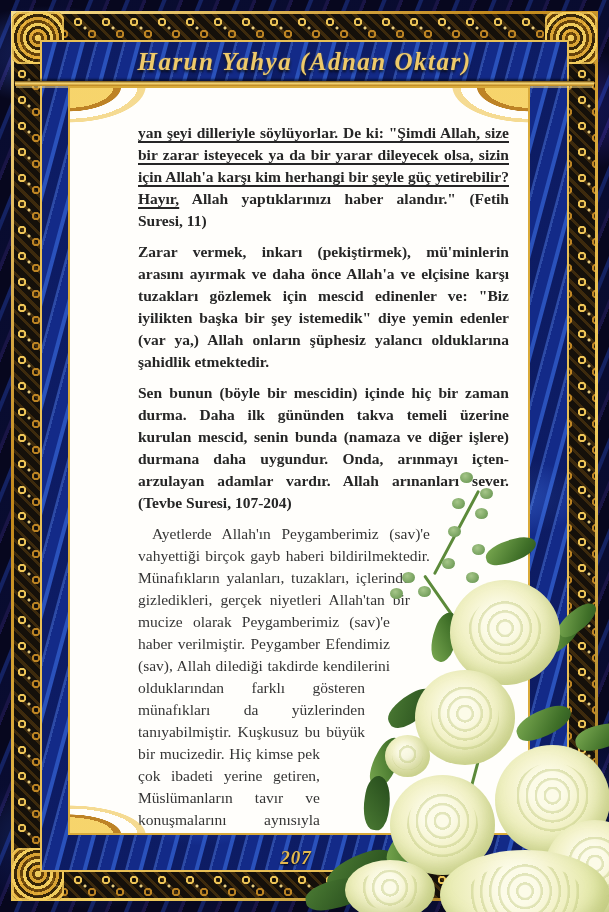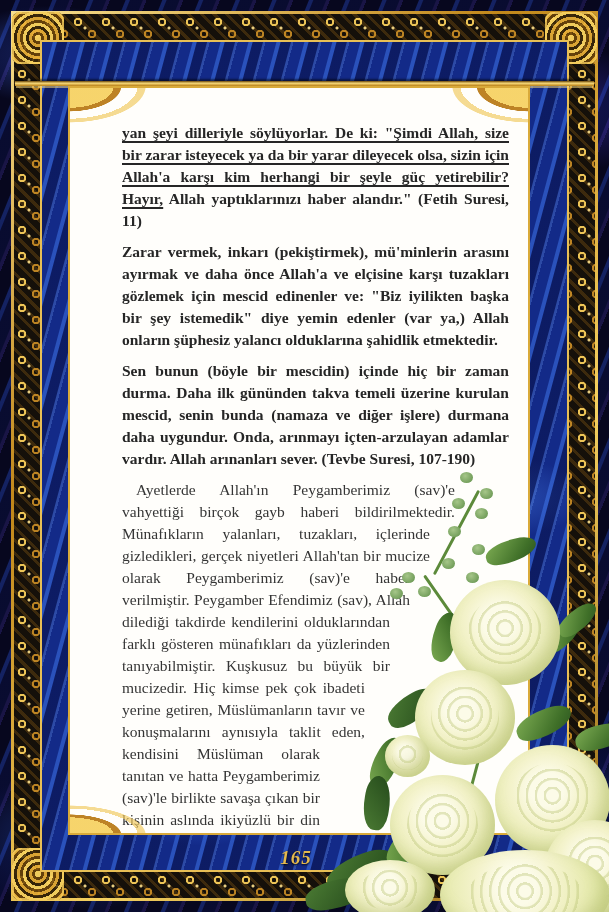--- a/index.html
+++ b/index.html
@@ -55,21 +55,21 @@
     box-shadow:0 3px 0 -1px rgba(248,218,128,.55), 0 -2px 2px rgba(0,0,0,.5);
   }
   
   .content{
     position:absolute;left:68px;top:86px;width:462px;height:749px;
     box-sizing:border-box;background:#fffefb;
     border:2px solid #d9aa3a;
     padding:34px 18px 0 52px;overflow:hidden;
     font-size:15.5px;line-height:22px;text-align:justify;color:#3a3a3a;
   }
-  .content p{margin:0 0 9px 0;}
+  .content p{margin:0 0 9px 16px;}
   .quote{font-weight:700;color:#262626;}
   .u{text-decoration:underline;text-underline-offset:3px;text-decoration-thickness:1.5px;}
   .body-par{text-indent:14px;color:#353535;}
   .fl{float:right;clear:right;}
   .lace{position:absolute;width:88px;height:42px;pointer-events:none;}
   .lace.tl{top:-2px;left:-2px;background:
     radial-gradient(ellipse 100% 100% at 0 0, rgba(246,210,100,.95) 0 52%, rgba(186,124,26,.95) 52% 60%, transparent 61%),
     radial-gradient(ellipse 120% 118% at 0 0, transparent 0 66%, rgba(240,200,90,.65) 66% 73%, transparent 74%);}
   .lace.tr{top:-2px;right:-2px;background:
     radial-gradient(ellipse 100% 100% at 100% 0, rgba(246,210,100,.95) 0 52%, rgba(186,124,26,.95) 52% 60%, transparent 61%),
@@ -103,46 +103,47 @@
 
   <div class="band">
     <div class="rosette" style="left:-2px;top:-2px;"></div>
     <div class="rosette" style="right:-2px;top:-2px;"></div>
     <div class="rosette" style="left:-2px;bottom:-2px;"></div>
     <div class="rosette" style="right:-2px;bottom:-2px;"></div>
   </div>
 
   <div class="inner"></div>
 
+  <div class="header-title">Harun Yahya (Adnan Oktar)</div>
 
   <div class="gold-rule"></div>
 
   <div class="content">
     <div class="lace tl"></div>
     <div class="lace tr"></div>
     <div class="lace bl"></div>
 
     <div class="fl" style="width:1px;height:372px;"></div>
     <div class="fl" style="width:55px;height:44px;"></div>
     <div class="fl" style="width:80px;height:44px;"></div>
     <div class="fl" style="width:100px;height:44px;"></div>
     <div class="fl" style="width:120px;height:66px;"></div>
     <div class="fl" style="width:145px;height:66px;"></div>
     <div class="fl" style="width:190px;height:120px;"></div>
 
     <p class="quote"><span class="u">yan şeyi dilleriyle söylüyorlar. De ki: "Şimdi Allah, size bir zarar isteyecek ya da bir yarar dileyecek olsa, sizin için Allah'a karşı kim herhangi bir şeyle güç yetirebilir? Hayır,</span><span> Allah yaptıklarınızı haber alandır." (Fetih Suresi, 11)</span></p>
 
     <p class="quote">Zarar vermek, inkarı (pekiştirmek), mü'minlerin arasını ayırmak ve daha önce Allah'a ve elçisine karşı tuzakları gözlemek için mescid edinenler ve: "Biz iyilikten başka bir şey istemedik" diye yemin edenler (var ya,) Allah onların şüphesiz yalancı olduklarına şahidlik etmektedir.</p>
 
-    <p class="quote">Sen bunun (böyle bir mescidin) içinde hiç bir zaman durma. Daha ilk gününden takva temeli üzerine kurulan mescid, senin bunda (namaza ve diğer işlere) durmana daha uygundur. Onda, arınmayı içten-arzulayan adamlar vardır. Allah arınanları sever. (Tevbe Suresi, 107-190)</p>
+    <p class="quote">Sen bunun (böyle bir mescidin) içinde hiç bir zaman durma. Daha ilk gününden takva temeli üzerine kurulan mescid, senin bunda (namaza ve diğer işlere) durmana daha uygundur. Onda, arınmayı içten-arzulayan adamlar vardır. Allah arınanları sever. (Tevbe Suresi, 107-204)</p>
 
     <p class="body-par">Ayetlerde Allah'ın Peygamberimiz (sav)'e vahyettiği birçok gayb haberi bildirilmektedir. Münafıkların yalanları, tuzakları, içlerinde gizledikleri, gerçek niyetleri Allah'tan bir mucize olarak Peygamberimiz (sav)'e haber verilmiştir. Peygamber Efendimiz (sav), Allah dilediği takdirde kendilerini olduklarından farklı gösteren münafıkları da yüzlerinden tanıyabilmiştir. Kuşkusuz bu büyük bir mucizedir. Hiç kimse pek çok ibadeti yerine getiren, Müslümanların tavır ve konuşmalarını aynısıyla taklit eden, kendisini Müslüman olarak tanıtan ve hatta Peygamberimiz (sav)'le birlikte savaşa çıkan bir kişinin aslında ikiyüzlü bir din düşmanı olduğunu anlayamaz. Peygamberimiz (sav)'in ise Allah'ın bildirmesiyle bu kişileri tanıdığına dair pek çok hadis saha-</p>
   </div>
 
-  <div class="page-number">165</div>
+  <div class="page-number">207</div>
 
   <div class="bouquet">
     <div class="stem" style="left:165px;top:25px;height:95px;transform:rotate(28deg);"></div>
     <div class="stem" style="left:150px;top:110px;height:60px;transform:rotate(-35deg);"></div>
     <div class="stem" style="left:175px;top:300px;height:90px;transform:rotate(15deg);"></div>
 
     <div class="euc" style="left:170px;top:12px;"></div>
     <div class="euc" style="left:190px;top:28px;"></div>
     <div class="euc" style="left:162px;top:38px;"></div>
     <div class="euc" style="left:185px;top:48px;"></div>

